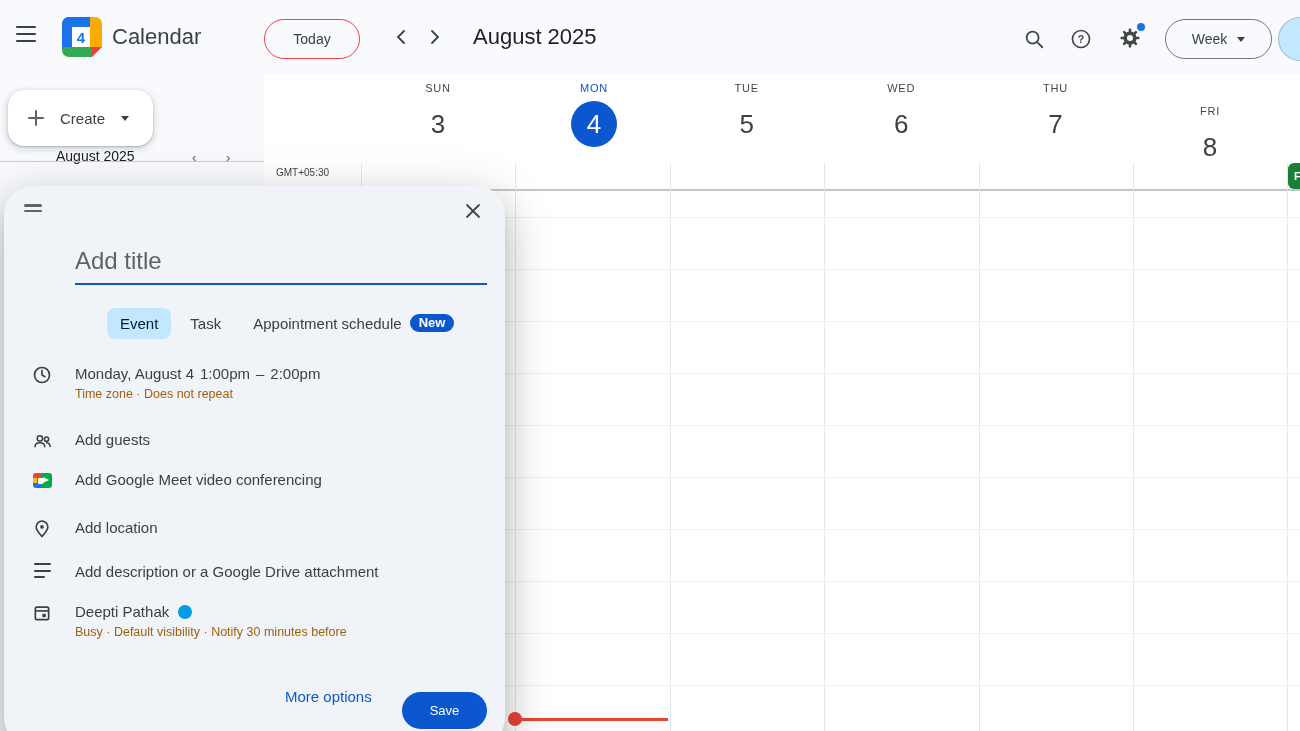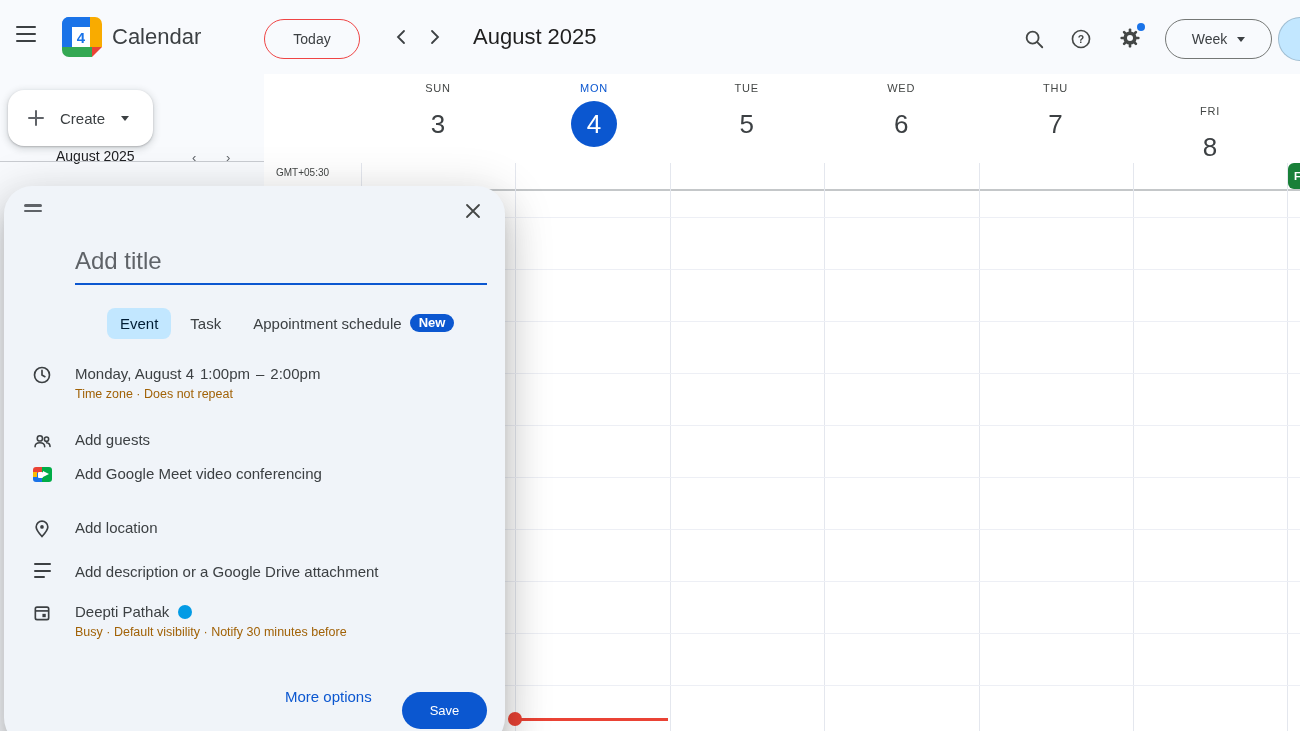--- a/index.html
+++ b/index.html
@@ -267,21 +267,21 @@
       <svg width="21" height="21" viewBox="0 0 24 24" fill="none" stroke="#3c4043" stroke-width="1.8">
         <circle cx="9" cy="8.5" r="3"></circle>
           <path d="M3.5 18c0-3 2.6-4.6 5.5-4.6S14.5 15 14.5 18" stroke-linecap="round"></path>
         <circle cx="16.6" cy="9.3" r="2.4"></circle>
           <path d="M16.6 13.5c2.5.3 4 1.8 4 4.2" stroke-linecap="round"></path>
         </svg>
     </span>
     <div class="rmain">Add guests</div>
   </div>
 
-  <div class="drow" style="top:278px;">
+  <div class="drow" style="top:284px;">
     <span class="ric">
       <span class="meet-icon"><span></span>
         <div class="m-green"></div><div class="m-red"></div><div class="m-blue"></div><div class="m-yellow"></div>
         <div class="m-cam"></div><div class="m-tri"></div>
       </span>
     </span>
     <div class="rmain">Add Google Meet video conferencing</div>
   </div>
 
   <div class="drow" style="top:332px;">

